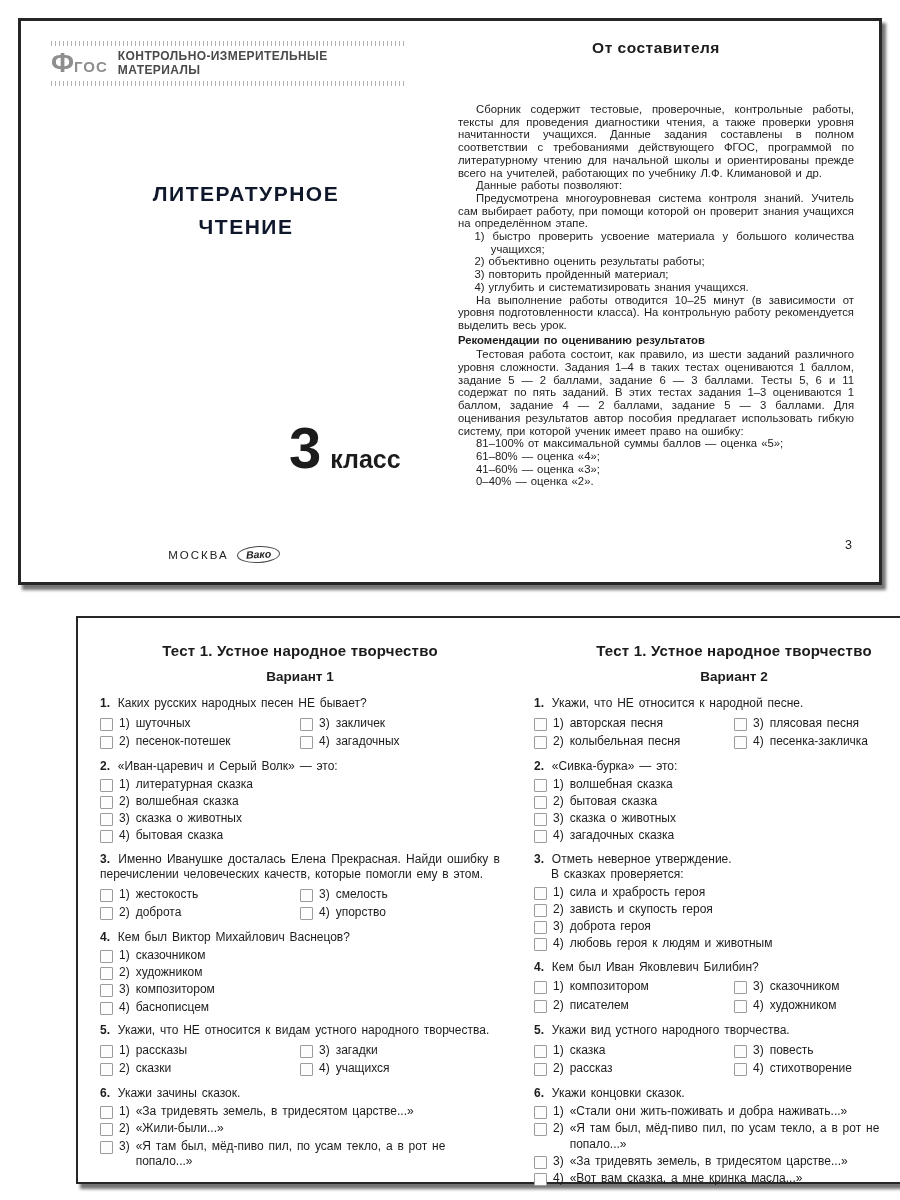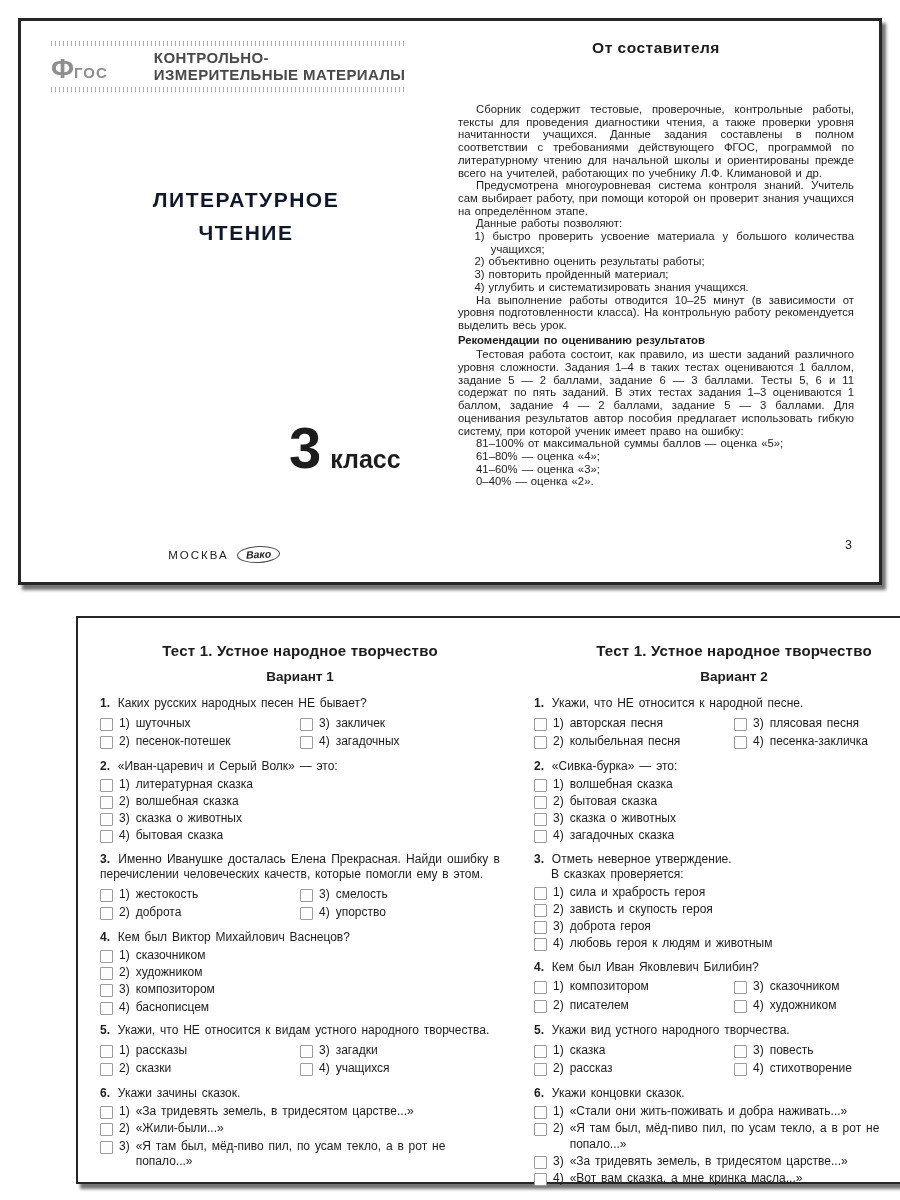--- a/index.html
+++ b/index.html
@@ -17,21 +17,21 @@
   .sheet-top { left:18px; top:18px; width:864px; height:567px; }
   .sheet-bottom { left:76px; top:616px; width:882px; height:568px; border-width:2px; }
 
   
   .cover { position:absolute; left:30px; top:20px; width:390px; height:523px; }
   .kim-band { width:356px; }
   .kim-row { display:flex; align-items:flex-end; gap:10px; padding:3px 0 4px; }
   .fgos { color:#8e8e8e; font-weight:bold; line-height:1; white-space:nowrap; }
   .fgos-big { font-size:27px; }
   .fgos-rest { font-size:15px; letter-spacing:1px; }
-  .kim-label { font-size:15px; font-weight:bold; letter-spacing:.4px; color:#4a4a4a;margin-left:36px; }
+  .kim-label { font-size:12px; font-weight:bold; letter-spacing:.4px; color:#4a4a4a; }
   .ruler { height:5px; background:repeating-linear-gradient(90deg,#b0b0b0 0 1px,transparent 1px 4px); }
   .cover-title { margin-top:92px; text-align:center; font-weight:800; font-size:21px; letter-spacing:1.5px; line-height:1.55; color:#0f172a; }
   .grade { position:absolute; left:238px; top:378px; display:flex; align-items:baseline; gap:9px; }
   .grade-num { font-size:58px; font-weight:bold; line-height:1; }
   .grade-word { font-size:25px; font-weight:bold; }
   .moscow { position:absolute; left:8px; top:505px; width:330px; display:flex; justify-content:center; align-items:center; gap:8px; font-size:11.5px; letter-spacing:2px; color:#222; }
   .vako { border:1.5px solid #4a4a4a; border-radius:50%; padding:1px 8px 2px; font-style:italic; font-weight:bold; font-size:10.5px; letter-spacing:0; transform:rotate(-3deg); }
 
   
   .preface { position:absolute; left:437px; top:12px; width:396px; height:519px; }
@@ -86,22 +86,22 @@
     <div class="moscow">
       <span>МОСКВА</span>
       <span class="vako">Вако</span>
     </div>
   </div>
 
   <div class="preface">
     <div class="preface-heading">От составителя</div>
     <div>
         <div class="blk blk-p">Сборник содержит тестовые, проверочные, контрольные работы, тексты для проведения диагностики чтения, а также проверки уровня начитанности учащихся. Данные задания составлены в полном соответствии с требованиями действующего ФГОС, программой по литературному чтению для начальной школы и ориентированы прежде всего на учителей, работающих по учебнику Л.Ф. Климановой и др.</div>
+        <div class="blk blk-p">Данные работы позволяют:</div>
         <div class="blk blk-p">Предусмотрена многоуровневая система контроля знаний. Учитель сам выбирает работу, при помощи которой он проверит знания учащихся на определённом этапе.</div>
-        <div class="blk blk-p">Данные работы позволяют:</div>
         <div class="blk blk-li"><span class="li-num">1)</span> быстро проверить усвоение материала у большого количества учащихся;</div>
         <div class="blk blk-li"><span class="li-num">2)</span> объективно оценить результаты работы;</div>
         <div class="blk blk-li"><span class="li-num">3)</span> повторить пройденный материал;</div>
         <div class="blk blk-li"><span class="li-num">4)</span> углубить и систематизировать знания учащихся.</div>
         <div class="blk blk-p">На выполнение работы отводится 10–25 минут (в зависимости от уровня подготовленности класса). На контрольную работу рекомендуется выделить весь урок.</div>
         <div class="blk blk-h">Рекомендации по оцениванию результатов</div>
         <div class="blk blk-p">Тестовая работа состоит, как правило, из шести заданий различного уровня сложности. Задания 1–4 в таких тестах оцениваются 1 баллом, задание 5 — 2 баллами, задание 6 — 3 баллами. Тесты 5, 6 и 11 содержат по пять заданий. В этих тестах задания 1–3 оцениваются 1 баллом, задание 4 — 2 баллами, задание 5 — 3 баллами. Для оценивания результатов автор пособия предлагает использовать гибкую систему, при которой ученик имеет право на ошибку:</div>
         <div class="blk blk-scale">81–100% от максимальной суммы баллов — оценка «5»;</div>
         <div class="blk blk-scale">61–80% — оценка «4»;</div>
         <div class="blk blk-scale">41–60% — оценка «3»;</div>

